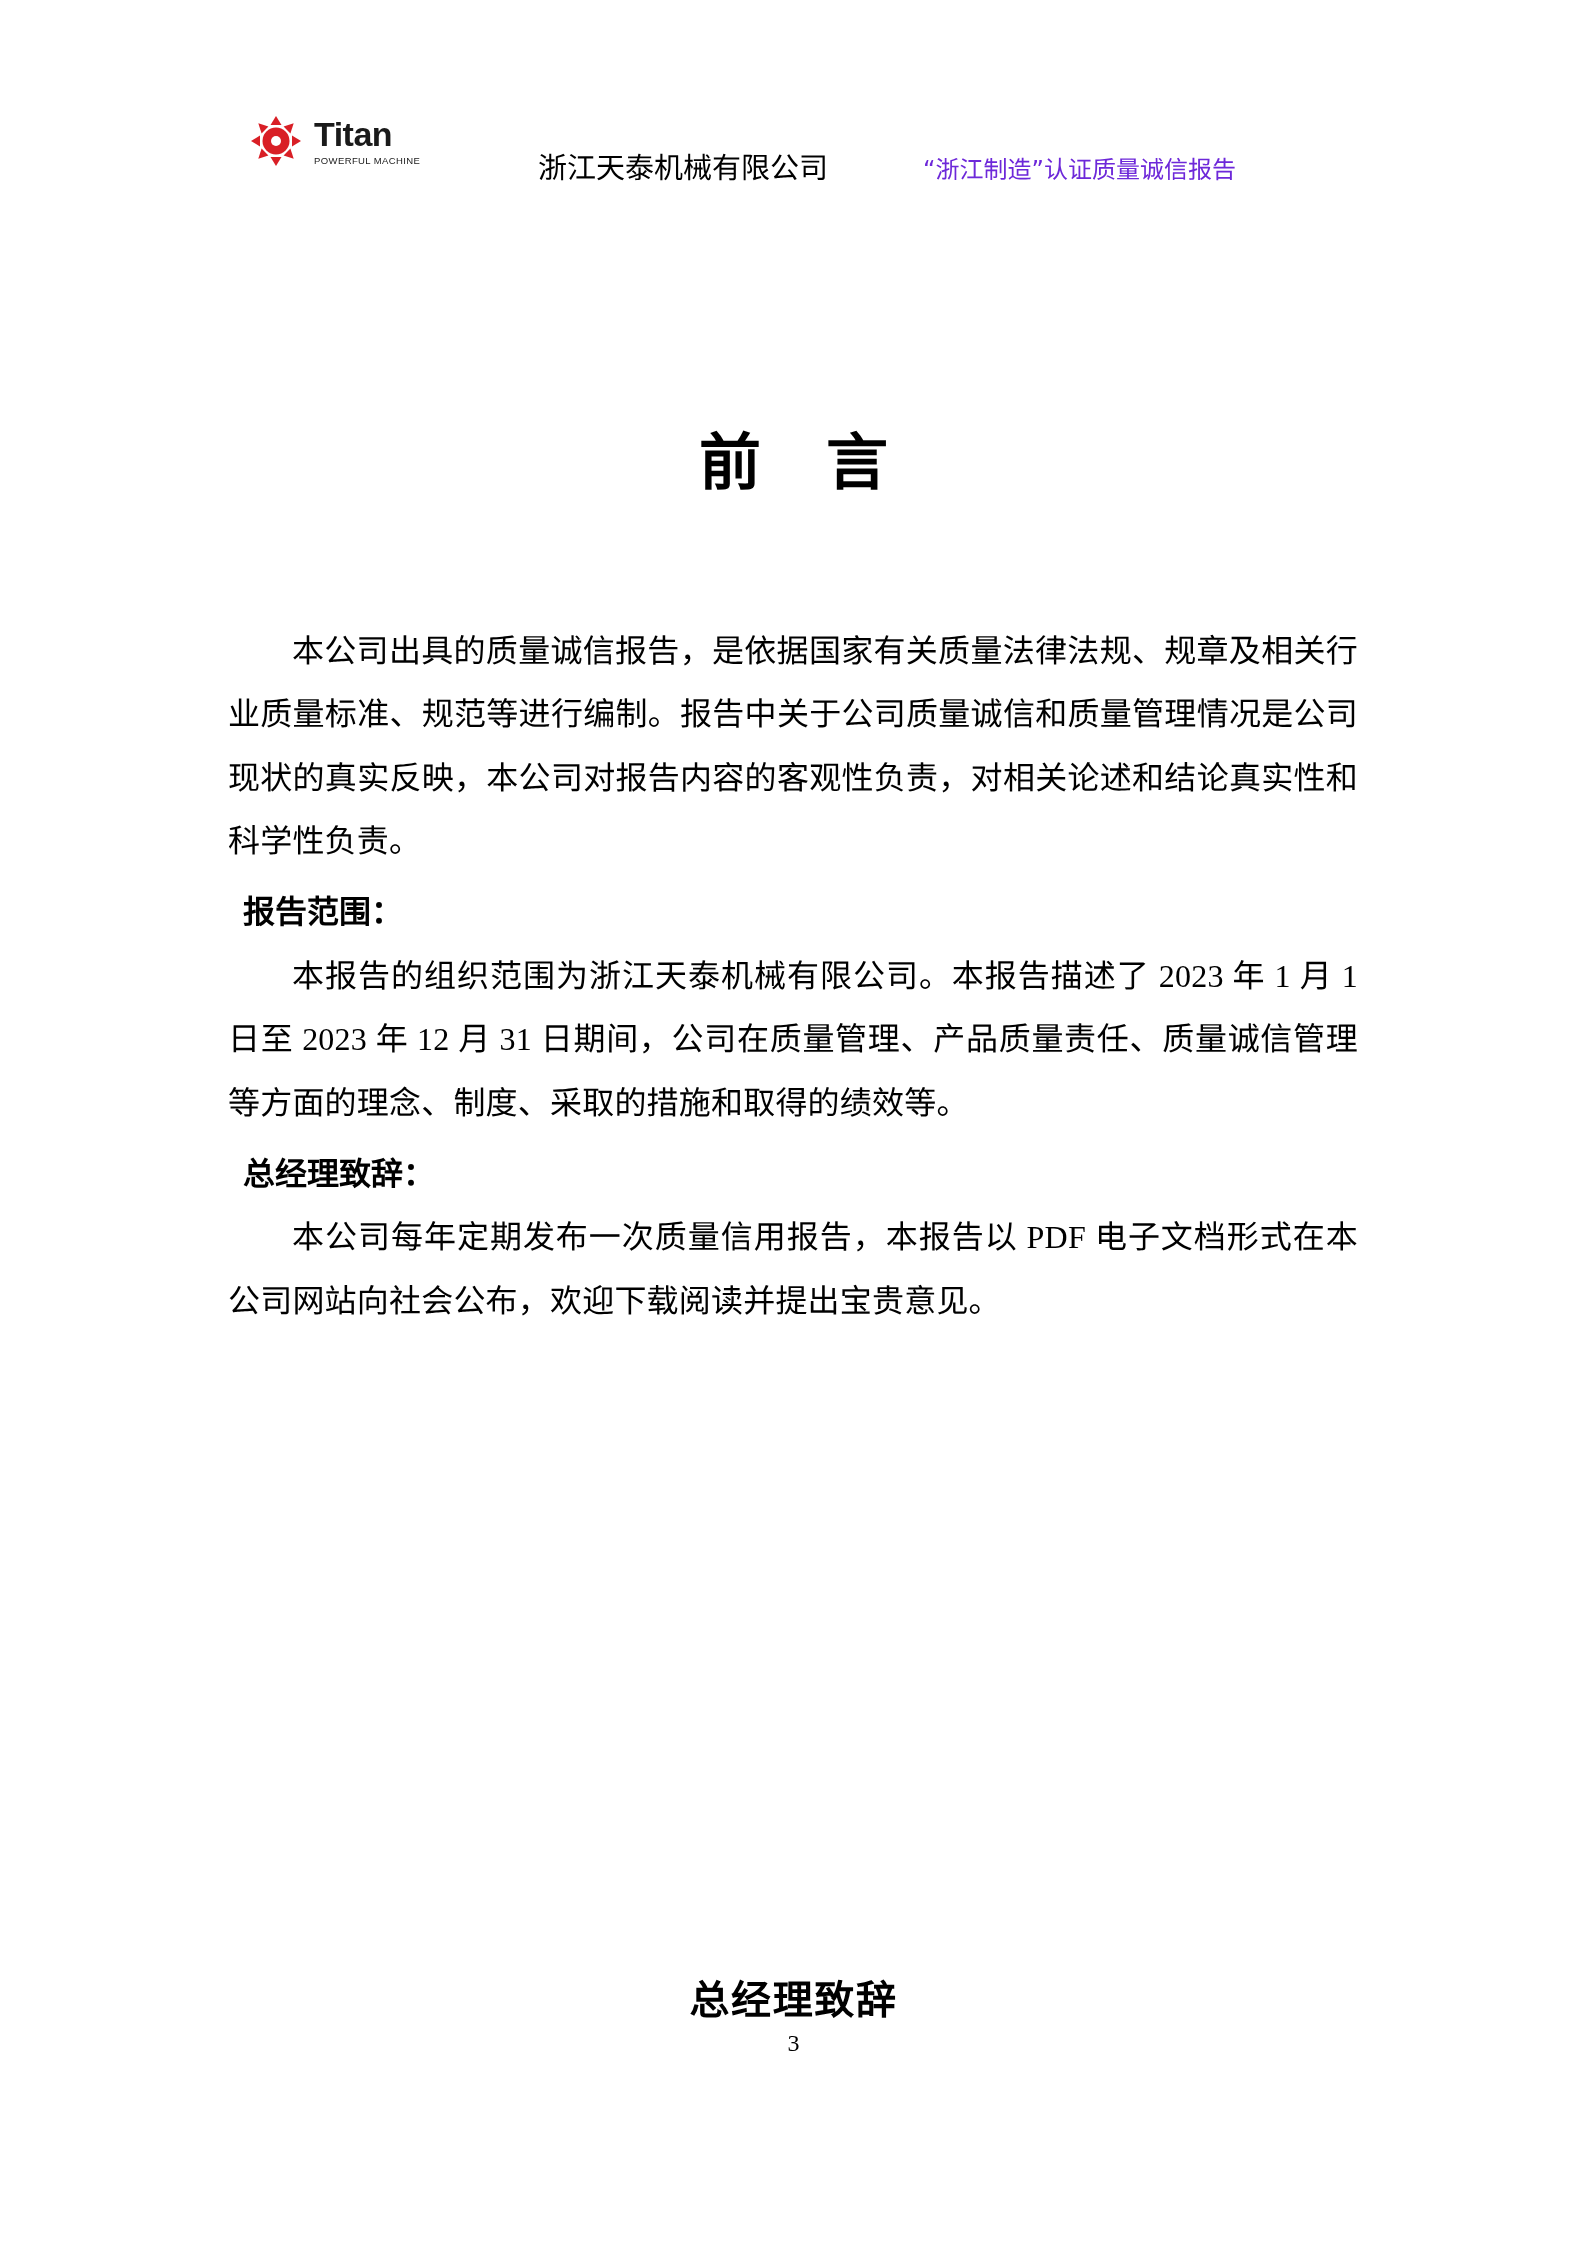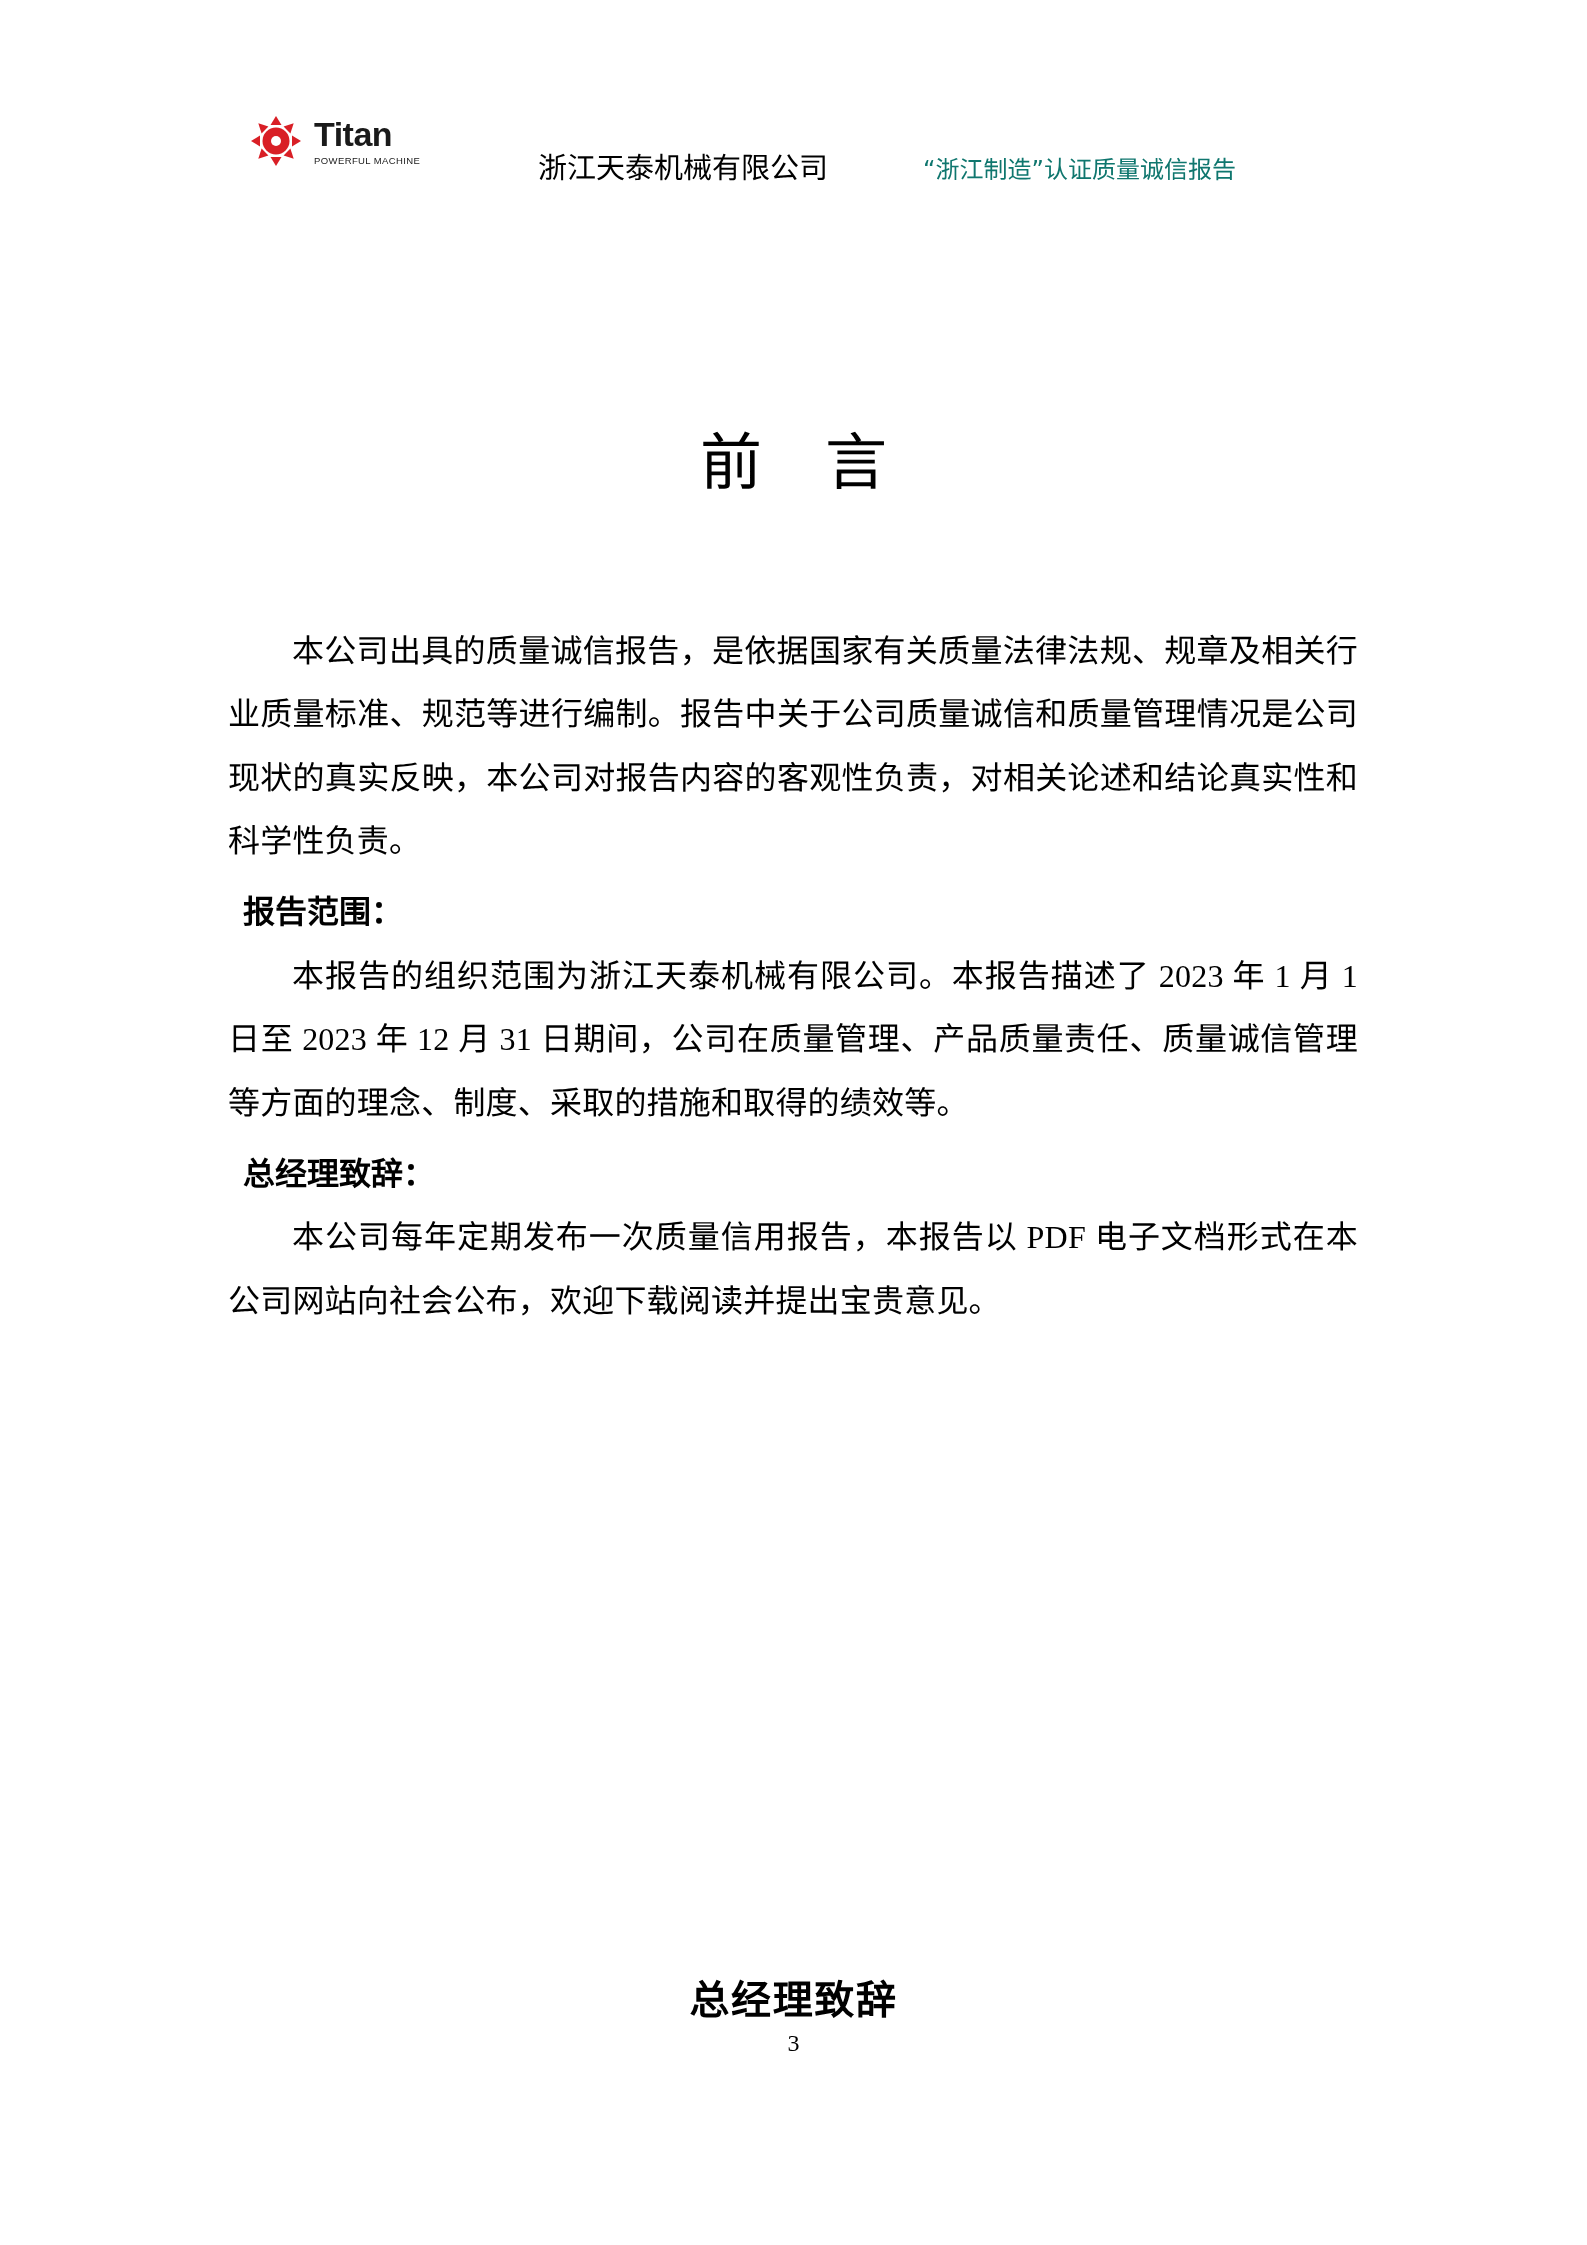--- a/index.html
+++ b/index.html
@@ -77,35 +77,35 @@
     font-size: 29px;
     color: #000;
     margin-left: 75px;
     padding-top: 36px;
     white-space: nowrap;
   }
 
   .header-report {
     font-family: "DejaVu Sans", sans-serif;
     font-size: 24px;
-    color: #0f766e;
+    color: #6d28d9;
     margin-left: 95px;
     padding-top: 42px;
     white-space: nowrap;
   }
 
   
   .doc-title {
     position: absolute;
     top: 370px;
     left: 0;
     width: 100%;
     text-align: center;
     font-family: "DejaVu Serif", "Liberation Serif", serif;
-    font-weight: normal;
+    font-weight: bold;
     font-size: 62px;
     letter-spacing: 0.35em;
     text-indent: 0.35em;
   }
 
   
   .content {
     position: absolute;
     top: 620px;
     left: 228px;

